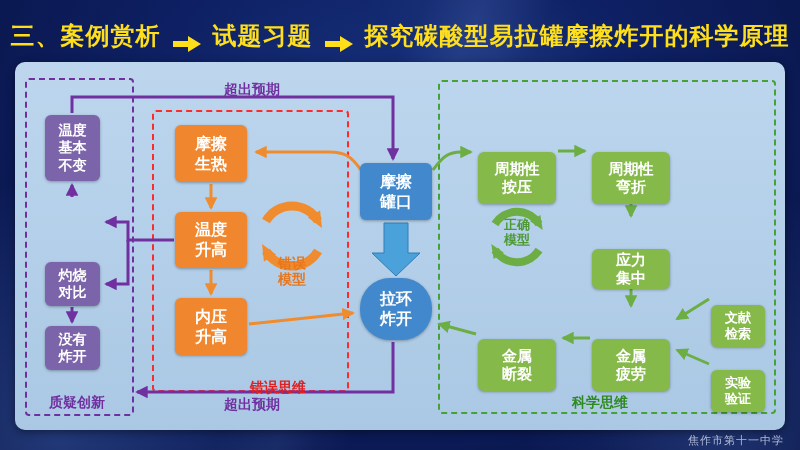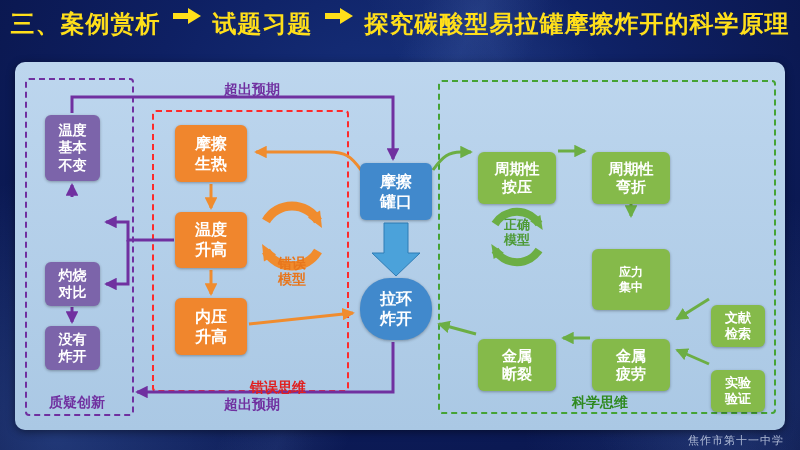--- a/index.html
+++ b/index.html
@@ -11,21 +11,21 @@
   .bg-fx{
     position:absolute;inset:0;pointer-events:none;
     background:
       linear-gradient(115deg, transparent 42%, rgba(140,180,255,0.09) 48%, transparent 55%),
       linear-gradient(62deg, transparent 58%, rgba(140,180,255,0.07) 68%, transparent 78%),
       radial-gradient(circle at 7% 97%, rgba(90,140,230,0.30), transparent 30%),
       radial-gradient(circle at 93% 92%, rgba(90,140,230,0.20), transparent 26%);
   }
   .title{
     position:absolute;top:8px;left:0;width:100%;height:44px;
-    display:flex;align-items:flex-start;justify-content:center;gap:12px;
+    display:flex;align-items:flex-end;justify-content:center;gap:12px;
     color:#ffdf1a;font-size:24px;font-weight:bold;letter-spacing:1px;white-space:nowrap;
   }
   .panel{
     position:absolute;left:15px;top:62px;width:770px;height:368px;
     background:linear-gradient(180deg,#bdd6ee,#aac8e4);
     border-radius:10px;box-shadow:0 2px 8px rgba(0,0,0,0.45);
   }
   .edges{position:absolute;left:0;top:0;width:770px;height:368px;}
   .node{
     position:absolute;display:flex;align-items:center;justify-content:center;
@@ -152,21 +152,21 @@
 
     <div class="node blue-n" style="left:345px;top:101px;width:72px;height:57px;font-size:16px;">摩擦
 罐口</div>
     <div class="node blue-n" style="left:345px;top:216px;width:72px;height:62px;font-size:16px;border-radius:30px;">拉环
 炸开</div>
 
     <div class="node green-n" style="left:463px;top:63px;width:78px;height:52px;font-size:15px;">周期性
 按压</div>
     <div class="node green-n" style="left:577px;top:63px;width:78px;height:52px;font-size:15px;">周期性
 弯折</div>
-    <div class="node green-n" style="left:577px;top:160px;width:78px;height:61px;font-size:12px;">应力
+    <div class="node green-n" style="left:577px;top:160px;width:78px;height:40px;font-size:15px;">应力
 集中</div>
     <div class="node green-n" style="left:577px;top:250px;width:78px;height:52px;font-size:15px;">金属
 疲劳</div>
     <div class="node green-n" style="left:463px;top:250px;width:78px;height:52px;font-size:15px;">金属
 断裂</div>
     <div class="node green-n" style="left:696px;top:216px;width:54px;height:42px;font-size:13px;">文献
 检索</div>
     <div class="node green-n" style="left:696px;top:281px;width:54px;height:42px;font-size:13px;">实验
 验证</div>
 

